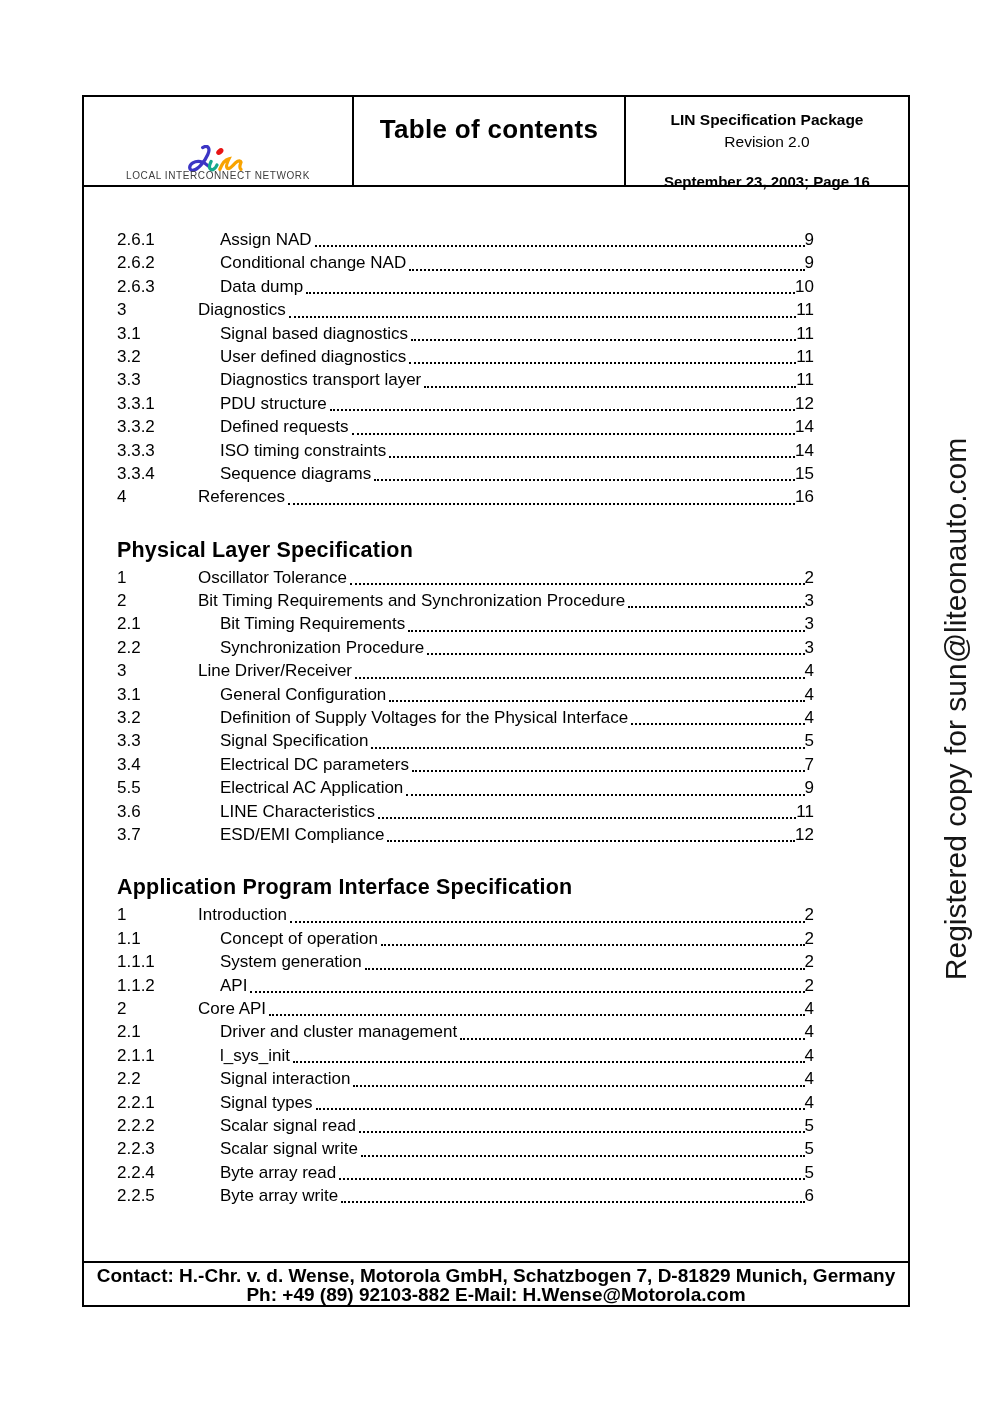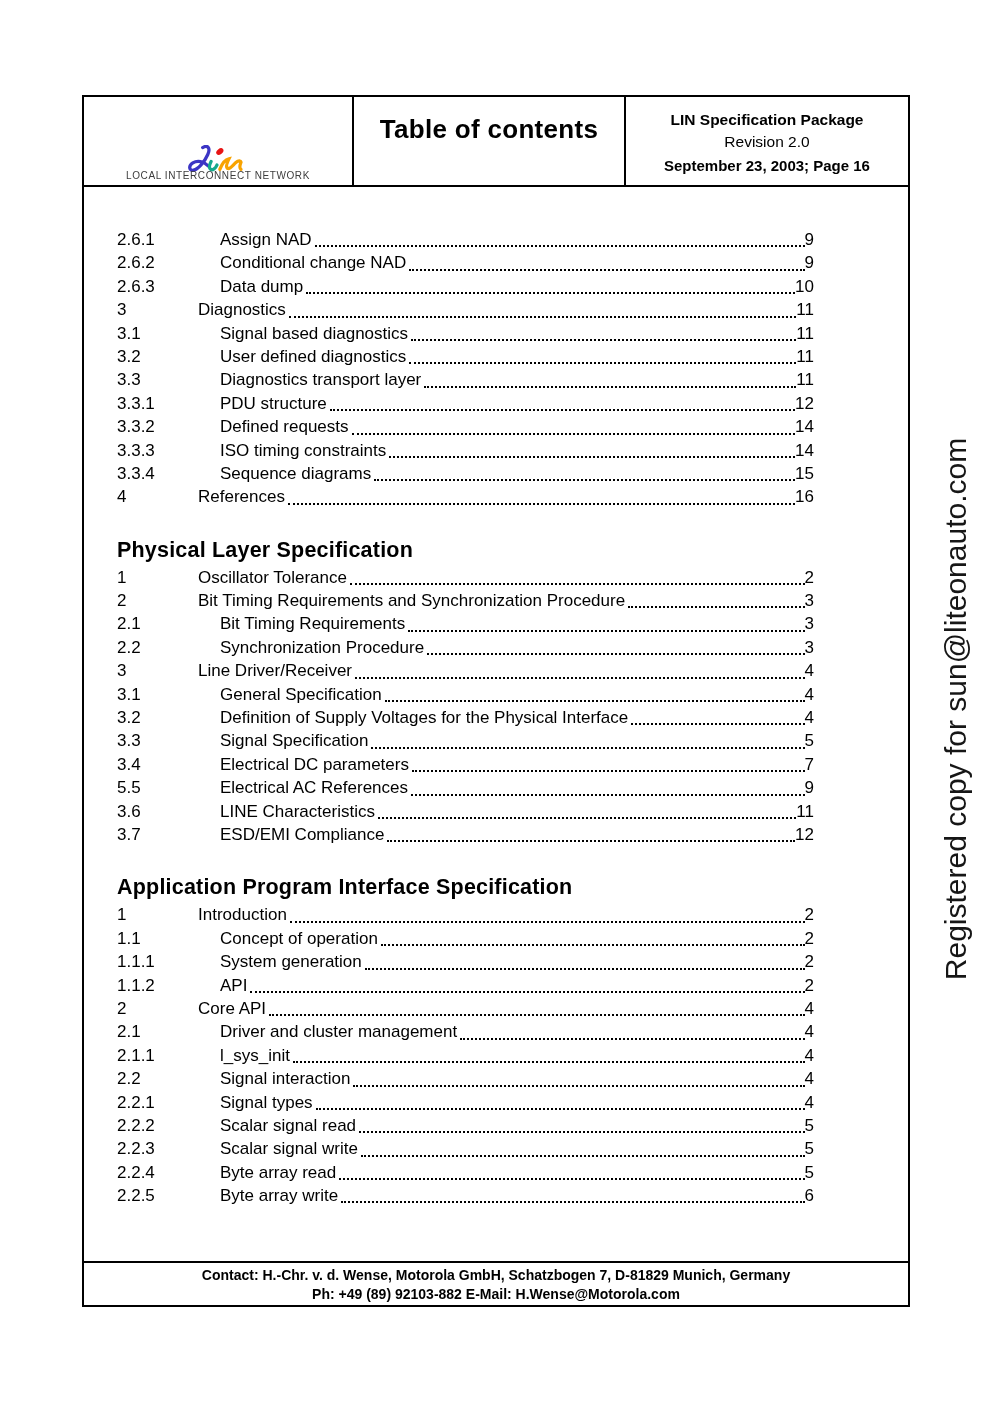--- a/index.html
+++ b/index.html
@@ -32,21 +32,21 @@
   .title-cell {
     width: 272px; display: flex; justify-content: center; align-items: flex-start;
     padding-top: 17px;
   }
   .doc-title { font-size: 26px; font-weight: bold; letter-spacing: 0.3px; }
   .meta-cell {
     flex: 1; display: flex; flex-direction: column; align-items: center;
     padding-top: 12px; line-height: 22px; font-size: 15.5px;
   }
   .meta-strong { font-weight: bold; }
-  .meta-line3 { font-size: 15px; margin-top: 2px; }
+  .meta-line3 { font-size: 15px; margin-top: 18px; }
 
   
   .content-box {
     width: 828px; height: 1078px; box-sizing: border-box;
     border: 2px solid #000; margin-top: -2px;
     padding: 41px 94px 0 33px;
     overflow: hidden;
   }
   .toc-heading {
     font-size: 21.5px; font-weight: bold; line-height: 26px;
@@ -64,21 +64,21 @@
   .toc-row .dots::after {
     content: ""; position: absolute; left: 3px; right: 0; bottom: 4px;
     border-bottom: 2px dotted #000;
   }
   .toc-row .pg { flex-shrink: 0; }
 
   
   .footer-box {
     width: 828px; height: 46px; box-sizing: border-box;
     border: 2px solid #000; margin-top: -2px;
-    text-align: center; font-weight: bold; font-size: 14px; line-height: 19px;
+    text-align: center; font-weight: bold; font-size: 19px; line-height: 19px;
     padding-top: 3px;
   }
 
   
   .watermark {
     position: absolute; left: 656px; top: 692px; width: 600px; height: 34px;
     transform: rotate(-90deg);
     font-size: 30px; line-height: 34px; color: #161616;
     text-align: center; white-space: nowrap;
   }
@@ -211,21 +211,21 @@
             <span class="pg">3</span>
           </div>
           <div class="toc-row d1">
             <span class="num">3</span>
             <span class="ttl">Line Driver/Receiver</span>
             <span class="dots"></span>
             <span class="pg">4</span>
           </div>
           <div class="toc-row d2">
             <span class="num">3.1</span>
-            <span class="ttl">General Specification</span>
+            <span class="ttl">General Configuration</span>
             <span class="dots"></span>
             <span class="pg">4</span>
           </div>
           <div class="toc-row d2">
             <span class="num">3.2</span>
             <span class="ttl">Definition of Supply Voltages for the Physical Interface</span>
             <span class="dots"></span>
             <span class="pg">4</span>
           </div>
           <div class="toc-row d2">
@@ -235,21 +235,21 @@
             <span class="pg">5</span>
           </div>
           <div class="toc-row d2">
             <span class="num">3.4</span>
             <span class="ttl">Electrical DC parameters</span>
             <span class="dots"></span>
             <span class="pg">7</span>
           </div>
           <div class="toc-row d2">
             <span class="num">5.5</span>
-            <span class="ttl">Electrical AC References</span>
+            <span class="ttl">Electrical AC Application</span>
             <span class="dots"></span>
             <span class="pg">9</span>
           </div>
           <div class="toc-row d2">
             <span class="num">3.6</span>
             <span class="ttl">LINE Characteristics</span>
             <span class="dots"></span>
             <span class="pg">11</span>
           </div>
           <div class="toc-row d2">

